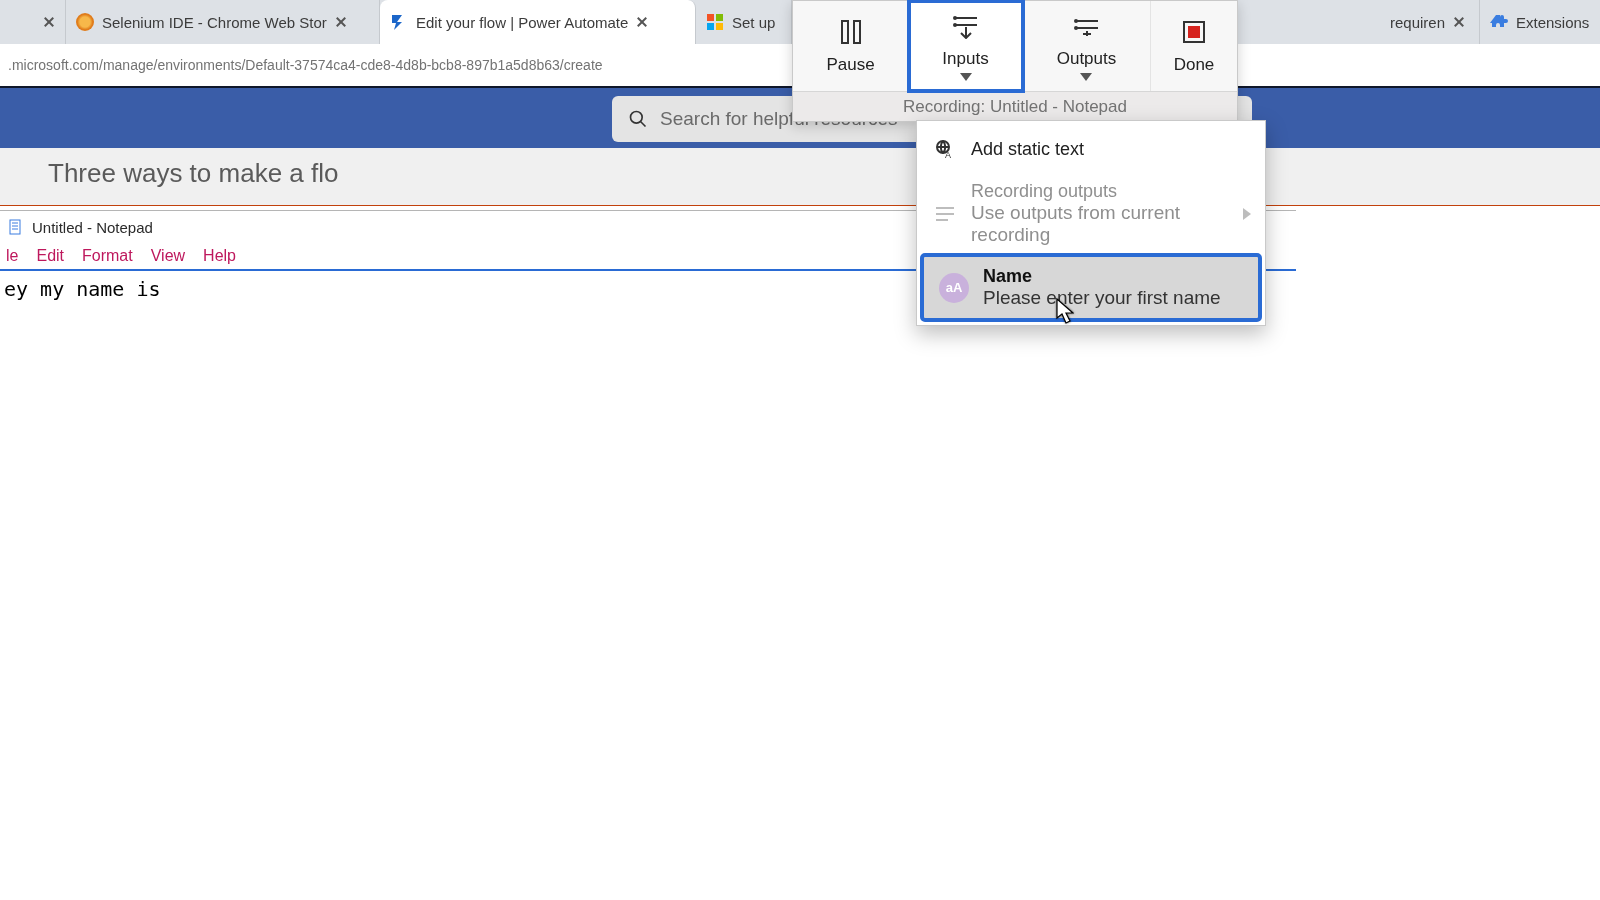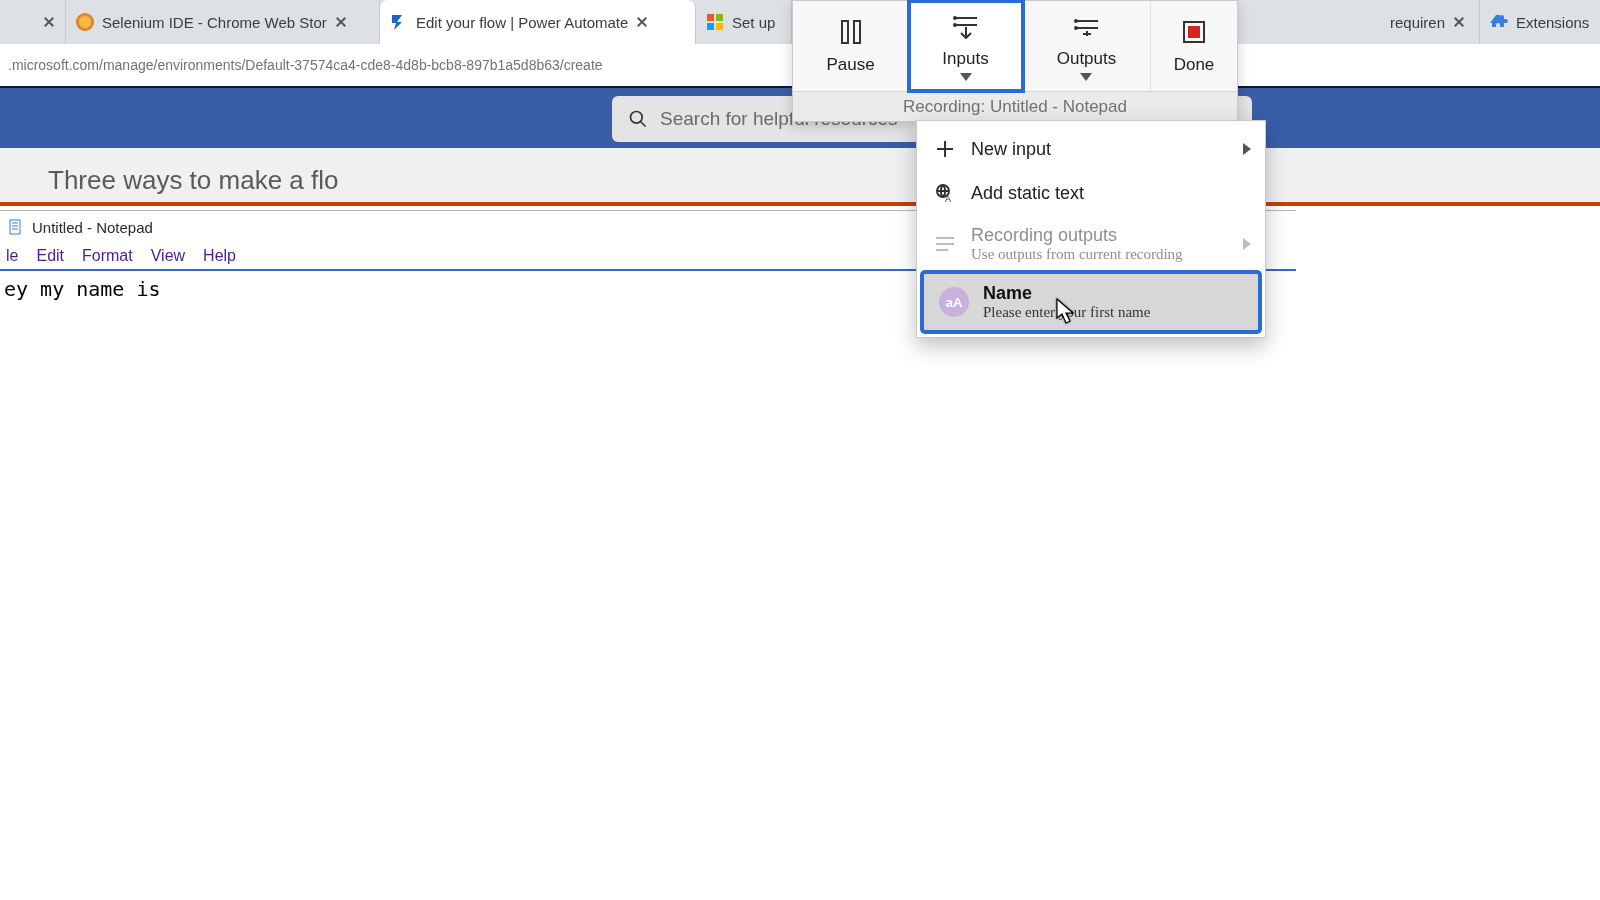--- a/index.html
+++ b/index.html
@@ -19,47 +19,47 @@
 
   
   .addrbar { height: 44px; background: #fff; display:flex; align-items:center; padding:0 8px; font-size:14px; color:#737373; border-bottom:2px solid #0f172a;}
   .addrbar .url{ white-space:nowrap; overflow:hidden; }
 
   
   .page-bg { position:absolute; top:88px; left:0; right:0; bottom:0; background:#fff; }
   .bluebar { position:absolute; top:88px; left:0; right:0; height:60px; background:#3a5da8; }
   .searchbox { position:absolute; top:96px; left:612px; width:640px; height:46px; background:#e4e4e4; border-radius:6px; display:flex; align-items:center; padding:0 16px; gap:12px; color:#6a6a6a; font-size:19px;}
   .searchbox svg{ width:20px;height:20px;flex:none; stroke:#6a6a6a;}
-  .subhead { position:absolute; top:148px; left:0; right:0; height:58px; background:#f0f0f0; border-bottom:4px solid #c2410c; display:flex; align-items:flex-end; padding:0 48px 0 48px;}
+  .subhead { position:absolute; top:148px; left:0; right:0; height:58px; background:#f0f0f0; border-bottom:1px solid #c2410c; display:flex; align-items:center; padding:0 48px 0 48px;}
   .subhead span{ font-size:26px; color:#5a5a5a; padding-bottom:6px;}
 
   
   .notepad { position:absolute; top:210px; left:0; width:1296px; bottom:0; background:#fff; border-top:1px solid #b5b5b5; }
   .np-titlebar{ height:32px; display:flex; align-items:center; padding:0 8px; gap:8px; background:#fff; font-size:15px; color:#2b2b2b;}
   .np-titlebar svg{ width:16px;height:16px; }
-  .np-menubar{ height:28px; display:flex; align-items:center; gap:18px; padding:0 6px; font-size:16px; color:#4c1d95; border-bottom:2px solid #2a6bd4;}
+  .np-menubar{ height:28px; display:flex; align-items:center; gap:18px; padding:0 6px; font-size:16px; color:#be185d; border-bottom:2px solid #2a6bd4;}
   .np-body{ padding:6px 4px; font-family: Consolas, monospace; font-size:20px; color:#000; white-space:pre; }
 
   
   .recorder { position:absolute; top:0; left:792px; width:446px; background:#f7f7f7; border:1px solid #c9c9c9; box-shadow:0 4px 12px rgba(0,0,0,.18); }
   .rec-row1{ height:90px; display:flex; }
   .rec-btn{ flex:none; display:flex; flex-direction:column; align-items:center; justify-content:center; gap:8px; padding:0 18px; font-size:17px; color:#222; border-right:1px solid #e4e4e4;}
   .rec-btn:last-child{ border-right:none; }
   .rec-btn .ico{ height:30px; display:flex; align-items:center; }
   .rec-btn.selected{ outline:4px solid #2a6bd4; outline-offset:-2px; background:#fff;}
   .rec-split{ display:flex; align-items:center; gap:2px;flex-direction:column;}
   .chev{ width:0;height:0;border-left:6px solid transparent;border-right:6px solid transparent;border-top:8px solid #555;}
   .rec-sub{ height:30px; display:flex; align-items:center; justify-content:center; font-size:17px; color:#737373; background:#eceaea; border-top:1px solid #d6d6d6;}
 
   
   .menu { position:absolute; top:120px; left:916px; width:350px; background:#fff; border:1px solid #c9c9c9; box-shadow:0 8px 20px rgba(0,0,0,.25); padding:6px 0;}
   .menu-item{ display:flex; align-items:center; gap:14px; padding:10px 16px; font-size:18px; color:#222; position:relative;}
   .menu-item .mi-icon{ width:24px; height:24px; flex:none; display:flex; align-items:center; justify-content:center; color:#555;}
   .menu-item.disabled{ color:#8f8f8f; }
-  .menu-item .mi-sub{ font-size:15px; color:#8f8f8f;font-family:Liberation Serif, serif; }
+  .menu-item .mi-sub{ font-size:19px; color:#8f8f8f; }
   .menu-item .mi-text{ display:flex; flex-direction:column; }
   .menu-item .chevr{ position:absolute; right:14px; top:50%; transform:translateY(-50%); width:0;height:0;border-top:6px solid transparent;border-bottom:6px solid transparent;border-left:8px solid #555;}
   .menu-item.disabled .chevr{ border-left-color:#bdbdbd;}
   .menu-item.highlight{ background:#d7d7d7; outline:4px solid #2a6bd4; outline-offset:-1px; margin:0 6px; border-radius:2px;}
   .menu-item.highlight .mi-icon{ width:30px;height:30px;border-radius:50%;background:#c9b1dc;display:flex;align-items:center;justify-content:center;color:#fff;font-size:13px;font-weight:600;}
   .menu-item.highlight .mi-title{ font-weight:700; color:#111;}
 
   
   .cursor{ position:absolute; top:298px; left:1056px; width:18px; height:26px; }
   .cursor svg{ width:18px;height:26px; filter:drop-shadow(0 0 1px rgba(0,0,0,.6)); }
@@ -206,30 +206,20 @@
       <span>Done</span>
     </div>
   </div>
   <div class="rec-sub">Recording: Untitled - Notepad</div>
 </div>
 
 <div class="menu">
   <div class="menu-item">
     <span class="mi-icon">
       <svg width="20" height="20" viewBox="0 0 20 20">
-          <line x1="10" y1="2" x2="10" y2="18" class="stroke"></line>
-          <line x1="2" y1="10" x2="18" y2="10" class="stroke"></line>
-        </svg>
-    </span>
-    <span>New input</span>
-    <span class="chevr"></span>
-  </div>
-  <div class="menu-item">
-    <span class="mi-icon">
-      <svg width="20" height="20" viewBox="0 0 20 20">
           <circle cx="8" cy="8" r="6" class="stroke"></circle>
           <path d="M2 8h12M8 2c3 3 3 9 0 12M8 2c-3 3-3 9 0 12" class="stroke"></path>
           <text x="10" y="19" font-size="9" fill="#333">A</text>
         </svg>
     </span>
     <span>Add static text</span>
   </div>
   <div class="menu-item disabled">
     <span class="mi-icon">
       <svg width="22" height="20" viewBox="0 0 22 20">

